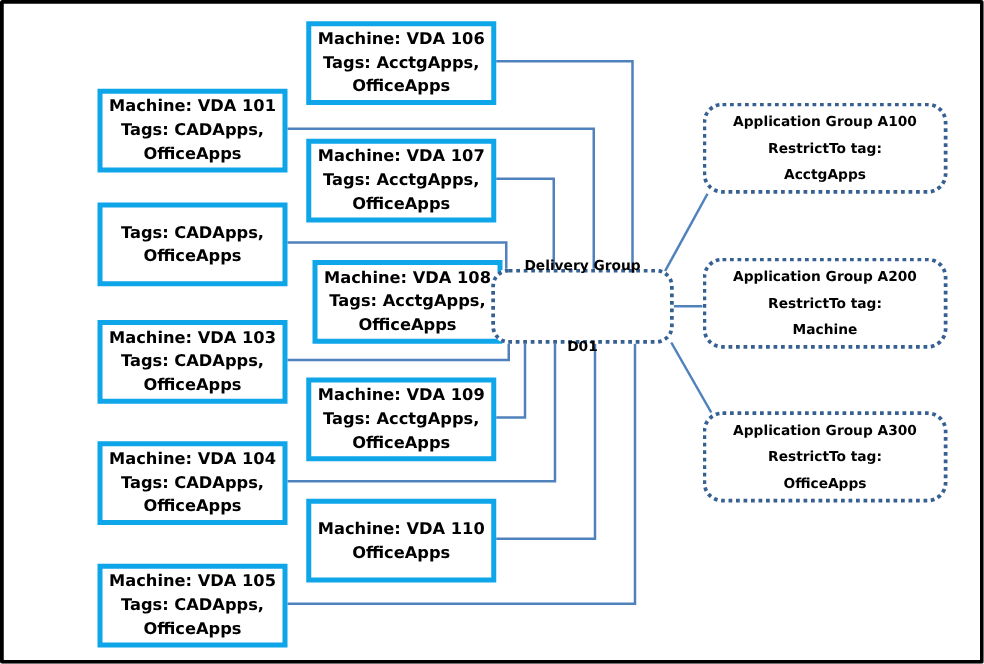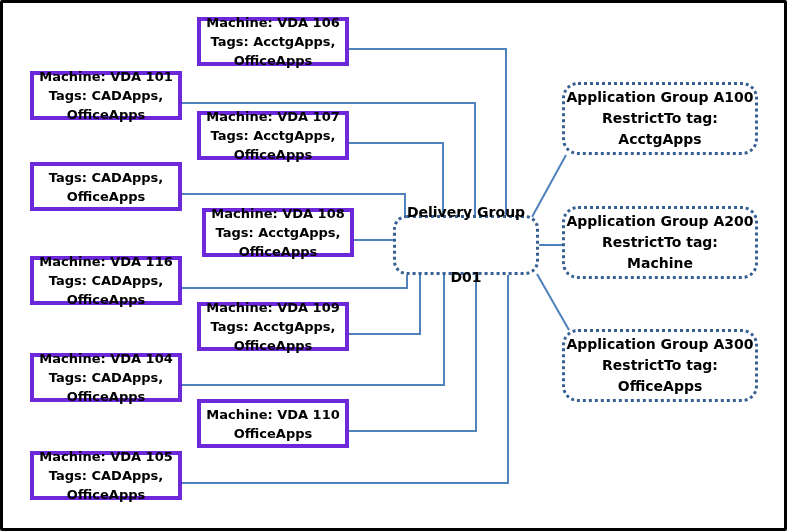--- a/index.html
+++ b/index.html
@@ -17,27 +17,27 @@
   .conn{stroke:var(--connector,#4f81bd);stroke-width:2;fill:none;}
   .box{
     position:absolute;
     box-sizing:border-box;
     display:flex;flex-direction:column;justify-content:center;
     text-align:center;
     font-weight:bold;color:#000;
     background:#fff;
   }
   .machine{
-    width:152px;height:49px;
-    border:4px solid #6d28d9;
-    font-size:13px;line-height:19px;
+    width:152px;height:67px;
+    border:4px solid #0ea5e9;
+    font-size:13px;line-height:19px;margin-left:48px;
   }
   .dotted{
     border:3px dotted var(--dotted_border,#376092);
-    font-size:14px;line-height:21px;
+    font-size:11px;line-height:21px;
   }
   .dg{
     left:390px;top:212px;width:146px;height:60px;
     border-radius:14px;
     gap:44px;
   }
   .ag{
     left:559px;width:196px;height:73px;
     border-radius:16px;
   }
@@ -69,21 +69,21 @@
   <div class="box machine" style="left:27px;top:68px">
     <div>Machine: VDA 101</div>
     <div>Tags: CADApps,</div>
     <div>OfficeApps</div>
   </div>
   <div class="box machine" style="left:27px;top:159px">
     <div>Tags: CADApps,</div>
     <div>OfficeApps</div>
   </div>
   <div class="box machine" style="left:27px;top:253px">
-    <div>Machine: VDA 116</div>
+    <div>Machine: VDA 103</div>
     <div>Tags: CADApps,</div>
     <div>OfficeApps</div>
   </div>
   <div class="box machine" style="left:27px;top:350px">
     <div>Machine: VDA 104</div>
     <div>Tags: CADApps,</div>
     <div>OfficeApps</div>
   </div>
   <div class="box machine" style="left:27px;top:448px">
     <div>Machine: VDA 105</div>

